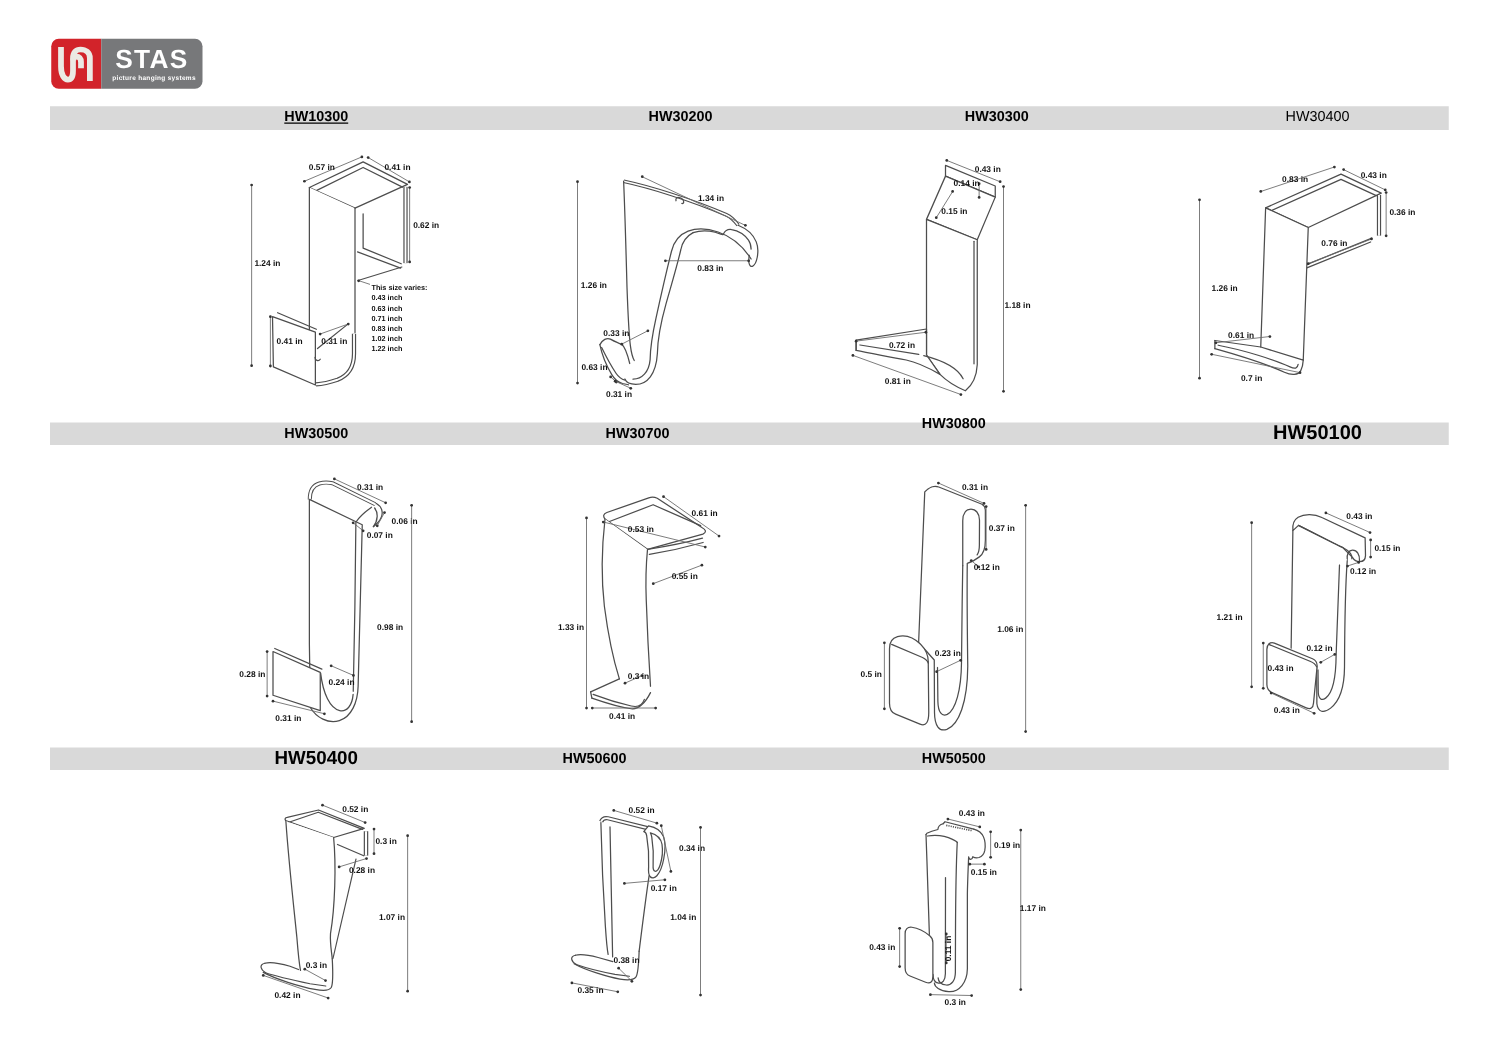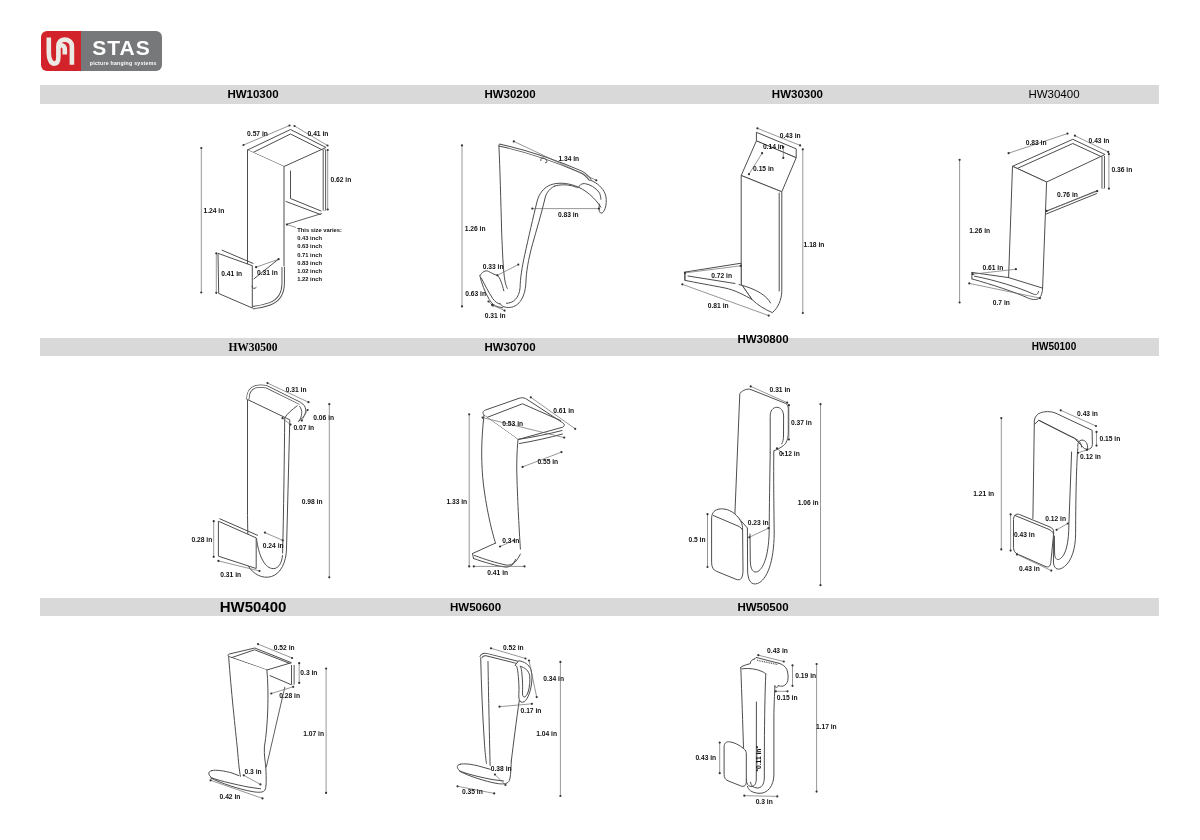--- a/index.html
+++ b/index.html
@@ -14,29 +14,29 @@
 <g fill="none" stroke="#ebe9e4" stroke-width="4.6">
 <path d="M48.8,37.5 L48.8,53 C48.8,60.2 51.5,63.6 54.3,63.6 C57.1,63.6 58.4,61 58.4,56.5 L58.4,46.5 C58.4,42 60.8,39.6 64.4,39.6 C68.6,39.6 71.9,42 71.9,46.5 L71.9,64.8"></path>
 <path d="M64.8,54.5 L64.8,49.5 C64.8,46.8 63.2,45.3 61.3,45.3 C59.6,45.3 58.6,46.5 58.6,48.3"></path>
 </g>
 </svg>
 </div>
 <div class="logo-gray"></div>
 <div class="stas">STAS</div>
 <div class="phs">picture hanging systems</div>
 <div style="position:absolute;left:40px;top:84.5px;width:1119px;height:19.5px;background:#d9d9d9;"></div>
-<div style="position:absolute;left:193px;top:84.5px;width:120px;height:19.5px;line-height:19.5px;text-align:center;font-weight:bold;font-size:11.5px;color:#000;">HW10300</div>
-<div style="position:absolute;left:450px;top:84.5px;width:120px;height:19.5px;line-height:19.5px;text-align:center;font-weight:bold;font-size:11.5px;color:#000;">HW30200</div>
+<div style="position:absolute;left:193px;top:84.5px;width:120px;height:19.5px;line-height:19.5px;text-align:center;font-weight:bold;font-size:11.5px;color:#000;text-decoration:underline;">HW10300</div>
+<div style="position:absolute;left:450px;top:84.5px;width:120px;height:19.5px;line-height:19.5px;text-align:right;font-weight:bold;font-size:11.5px;color:#000;">HW30200</div>
 <div style="position:absolute;left:703px;top:84.5px;width:120px;height:19.5px;line-height:19.5px;text-align:right;font-weight:bold;font-size:11.5px;color:#000;">HW30300</div>
 <div style="position:absolute;left:994px;top:84.5px;width:120px;height:19.5px;line-height:19.5px;text-align:center;font-weight:normal;font-size:11.5px;color:#000;">HW30400</div>
 <div style="position:absolute;left:40px;top:338px;width:1119px;height:18px;background:#d9d9d9;"></div>
-<div style="position:absolute;left:193px;top:338px;width:120px;height:18px;line-height:18px;text-align:center;font-weight:bold;font-size:11.5px;color:#000;font-family:Liberation Serif, serif;">HW30500</div>
+<div style="position:absolute;left:193px;top:338px;width:120px;height:18px;line-height:18px;text-align:center;font-weight:bold;font-size:11.5px;color:#000;">HW30500</div>
 <div style="position:absolute;left:450px;top:338px;width:120px;height:18px;line-height:18px;text-align:center;font-weight:bold;font-size:11.5px;color:#000;">HW30700</div>
 <div style="position:absolute;left:703px;top:330px;width:120px;height:18px;line-height:18px;text-align:center;font-weight:bold;font-size:11.5px;color:#000;">HW30800</div>
-<div style="position:absolute;left:994px;top:338px;width:120px;height:18px;line-height:18px;text-align:center;font-weight:bold;font-size:10px;color:#000;">HW50100</div>
+<div style="position:absolute;left:994px;top:338px;width:120px;height:18px;line-height:18px;text-align:center;font-weight:bold;font-size:16px;color:#000;">HW50100</div>
 <div style="position:absolute;left:40px;top:598px;width:1119px;height:18px;background:#d9d9d9;"></div>
 <div style="position:absolute;left:193px;top:598px;width:120px;height:18px;line-height:18px;text-align:center;font-weight:bold;font-size:15px;color:#000;">HW50400</div>
 <div style="position:absolute;left:450px;top:598px;width:120px;height:18px;line-height:18px;font-weight:bold;font-size:11.5px;color:#000;">HW50600</div>
 <div style="position:absolute;left:703px;top:598px;width:120px;height:18px;line-height:18px;text-align:center;font-weight:bold;font-size:11.5px;color:#000;">HW50500</div>
 
 <svg width="1200" height="840" viewBox="0 0 1200 840" style="position:absolute;left:0;top:0;" font-family="Liberation Sans, sans-serif">
 <path d="M247.5,150 L290.5,129.5 L326,147.5 L284,166.5 Z" fill="#fff" stroke="#4d4d4d" stroke-width="1.0" stroke-linejoin="round"></path>
 <path d="M251,153.5 L290.5,134 L322,149.7" fill="none" stroke="#4d4d4d" stroke-width="1.0" stroke-linejoin="round" stroke-linecap="round"></path>
 <path d="M247.5,150 L284,166.5 L284,270 L247.5,266 Z" fill="#fff" stroke="#4d4d4d" stroke-width="0" stroke-linejoin="round"></path>
 <path d="M247.5,150 L247.5,264.5" fill="none" stroke="#4d4d4d" stroke-width="1.0" stroke-linejoin="round" stroke-linecap="round"></path>

